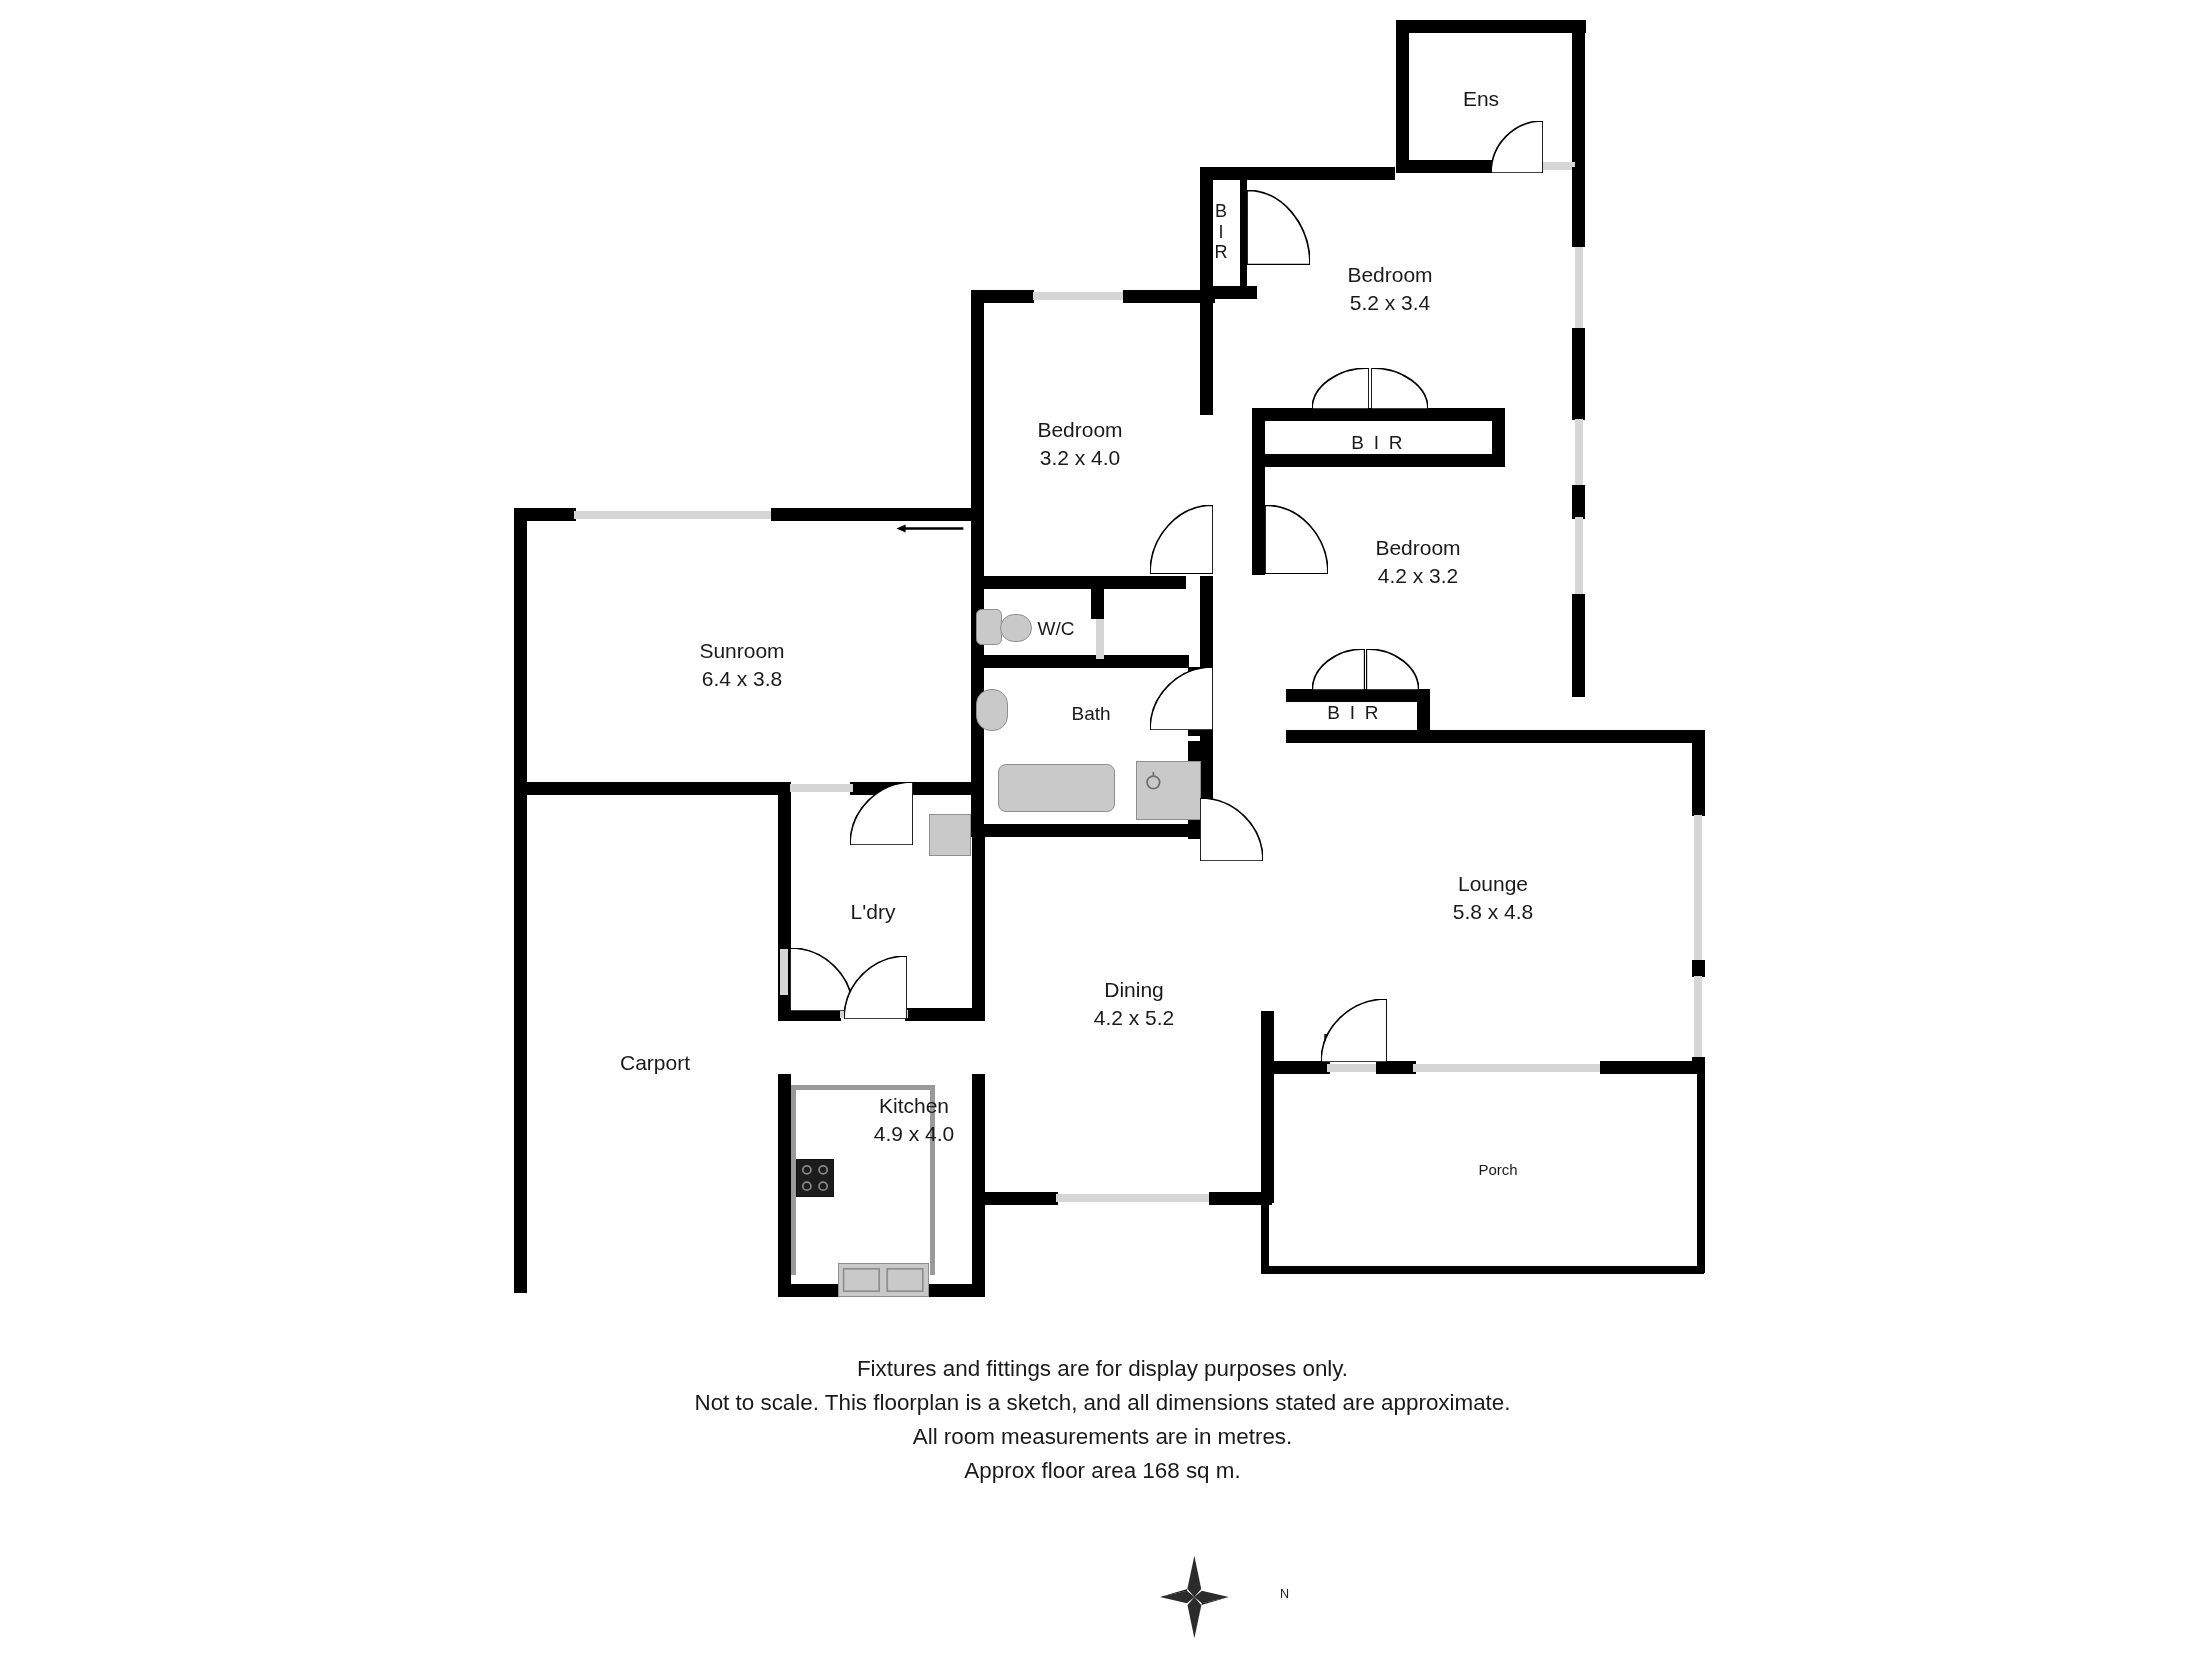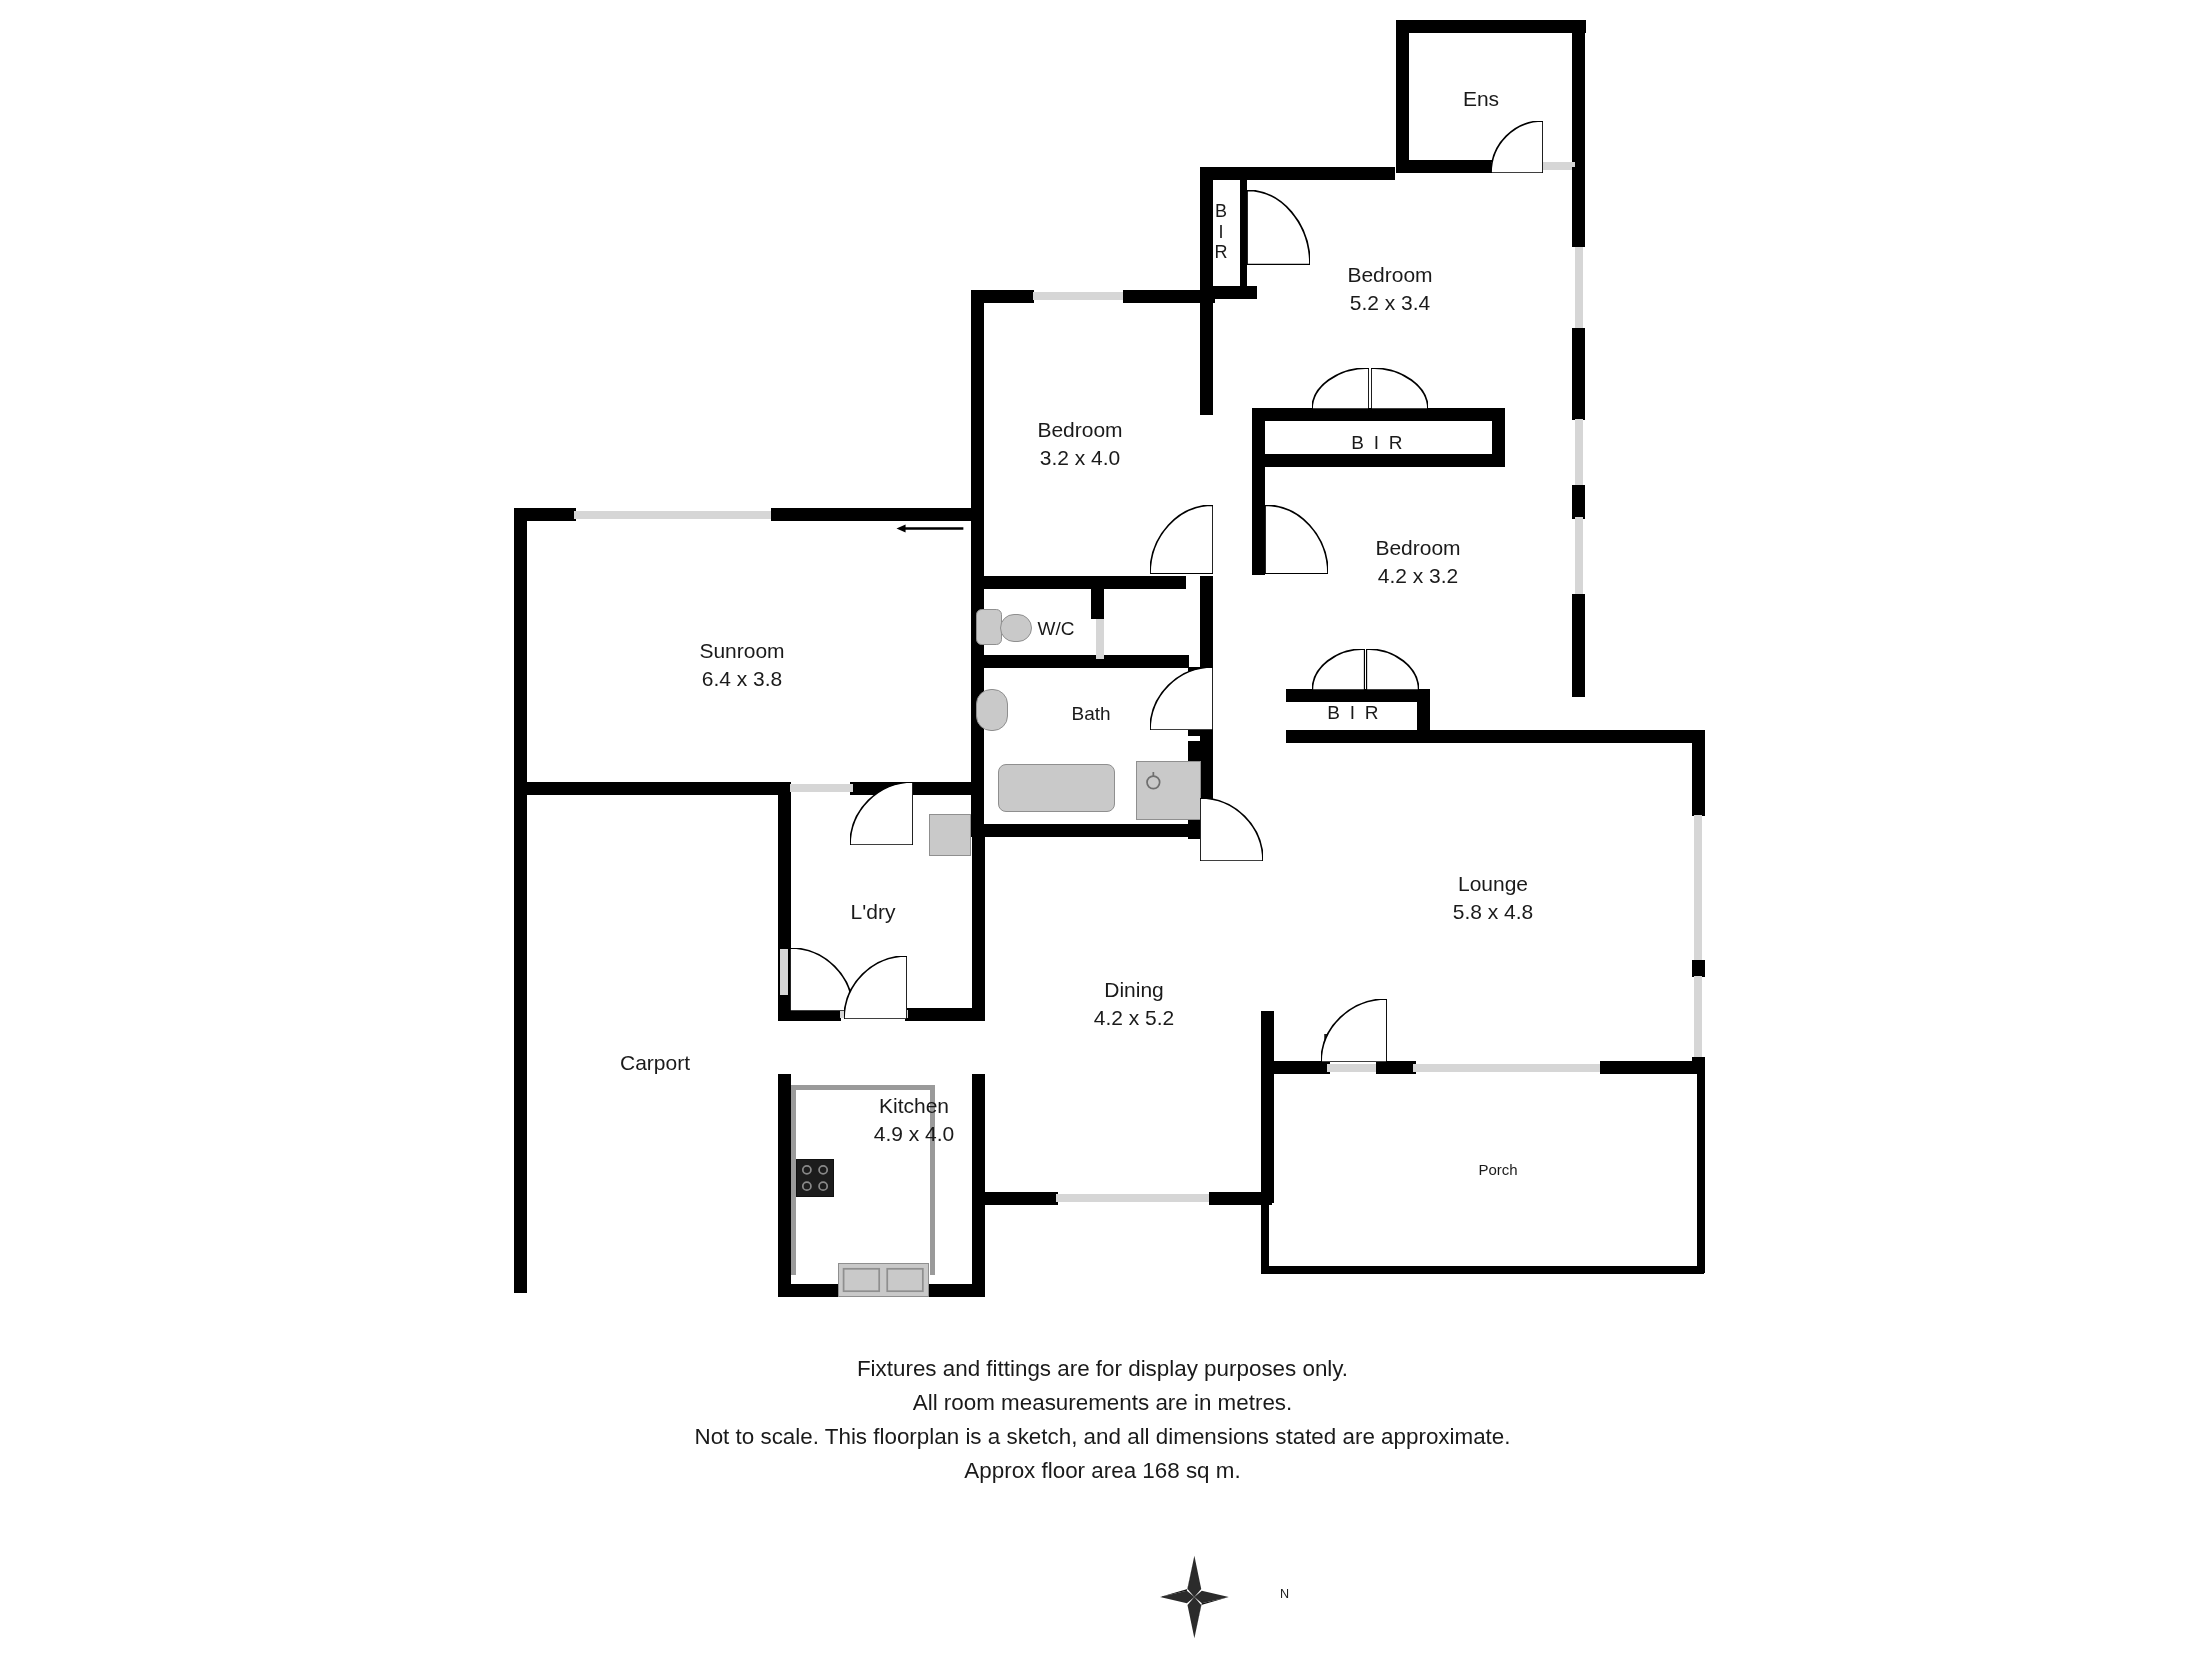--- a/index.html
+++ b/index.html
@@ -371,22 +371,22 @@
     <div class="wall" style="left:1697px; top:1061px; width:8px; height:212px;"></div>
     <div class="wall" style="left:1261px; top:1068px; width:8px; height:204px;"></div>
     <div class="small-label" style="left:1498px; top:1161px; width:172px; font-size:15px;"><span>Porch</span></div>
 
     <div class="small-label" style="left:1481px; top:86px; width:126px; font-size:21px;"><span>Ens</span></div>
 
   </div>
 
   <div id="footer">
     <div>Fixtures and fittings are for display purposes only.</div>
+    <div>Not to scale. This floorplan is a sketch, and all dimensions stated are approximate.</div>
     <div>All room measurements are in metres.</div>
-    <div>Not to scale. This floorplan is a sketch, and all dimensions stated are approximate.</div>
     <div>Approx floor area 168 sq m.</div>
   </div>
 
   <div id="compass">
     <svg width="126" height="92" viewBox="0 0 220 160">
       <g transform="translate(60,80)">
         <polygon points="0,-72 12,-14 0,0 -12,-14" fill="#2b2b2b"></polygon>
         <polygon points="0,72 12,14 0,0 -12,14" fill="#2b2b2b"></polygon>
         <polygon points="-60,0 -13,11 0,0 -13,-11" fill="#2b2b2b"></polygon>
         <polygon points="60,0 13,11 0,0 13,-11" fill="#2b2b2b"></polygon>

